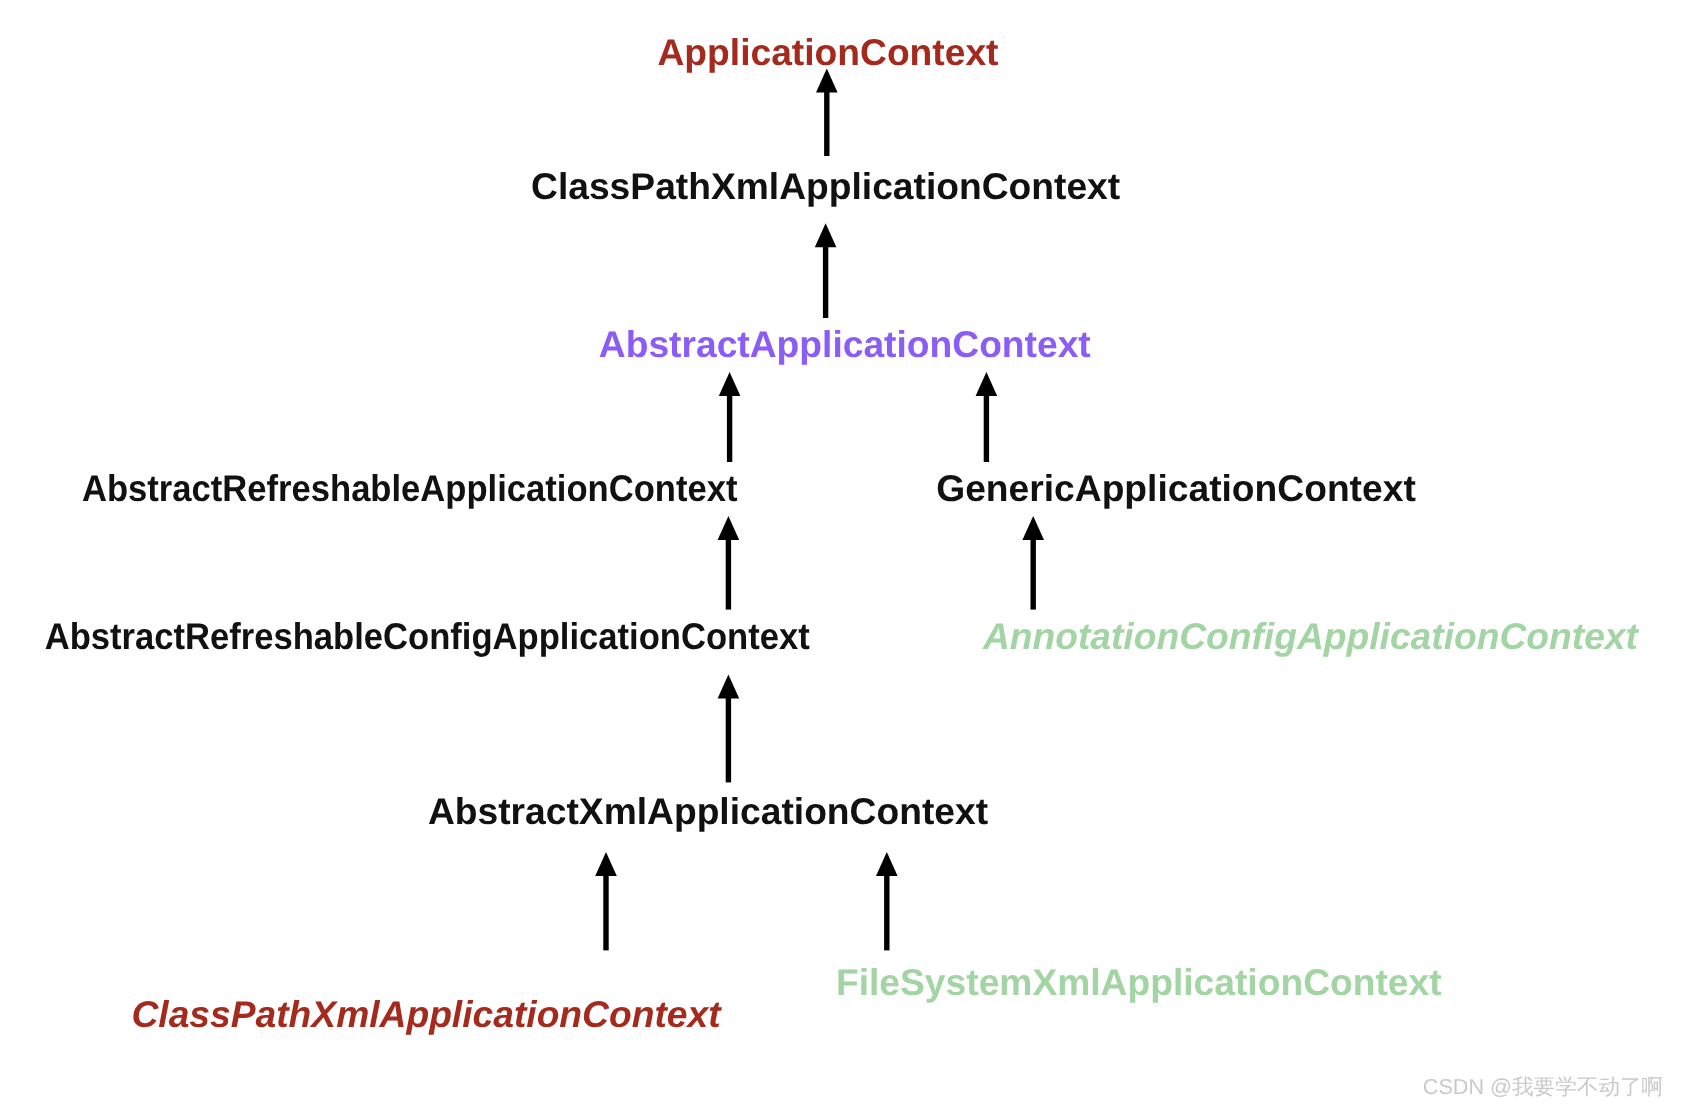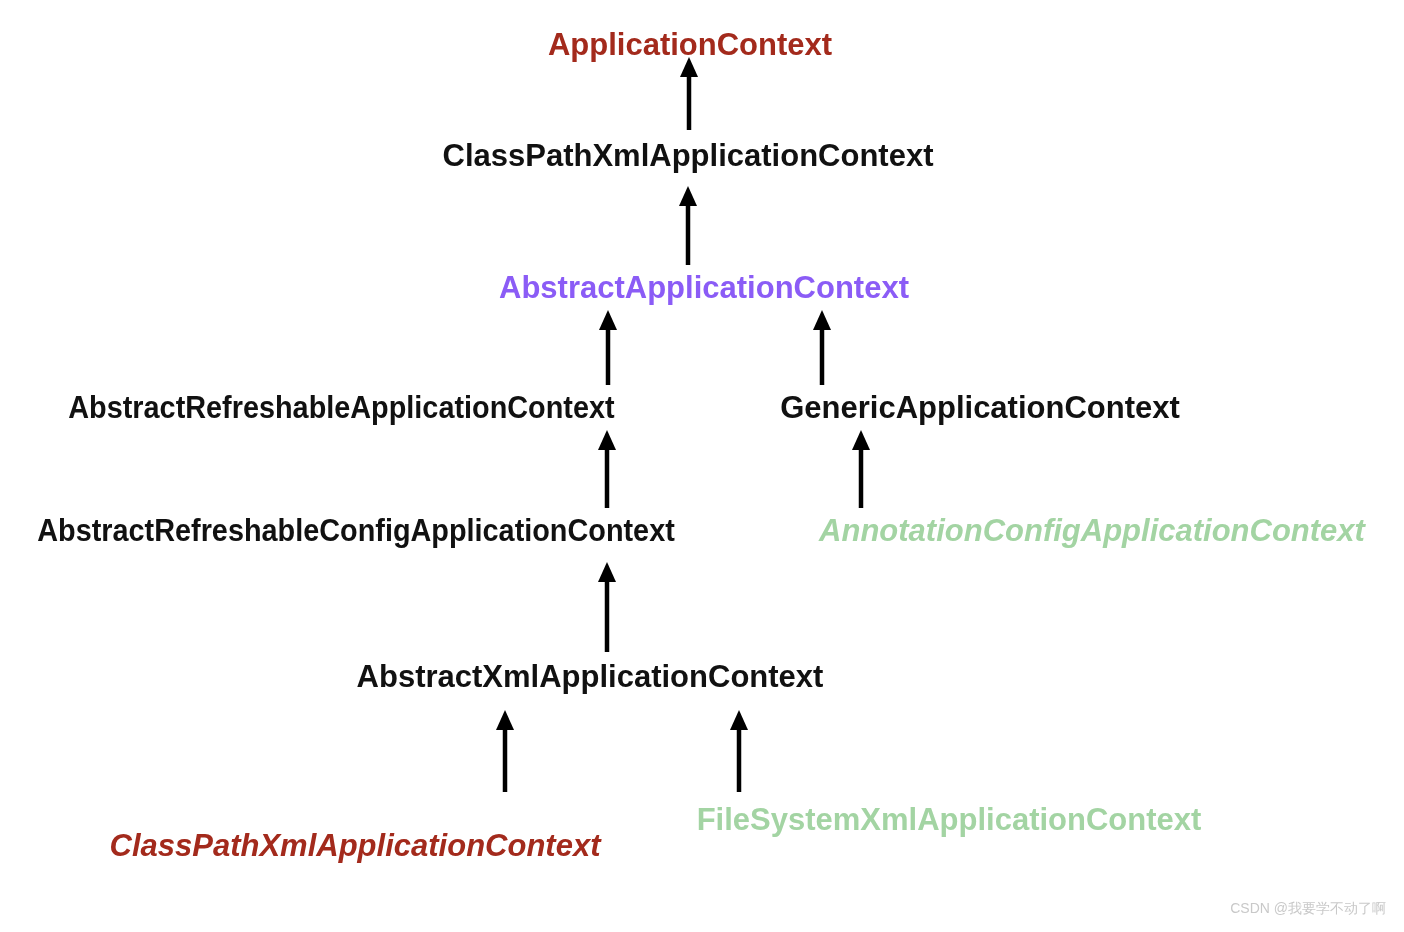--- a/index.html
+++ b/index.html
@@ -39,21 +39,21 @@
     color: #111111;
     letter-spacing: 0px;
   }
   .n-std         { font-size: 31px; }
   .n-narrow      { font-size: 31px; transform: scaleX(0.93); transform-origin: left center; }
 
   #watermark {
     position: absolute;
     right: 18px;
     bottom: 14px;
-    font-size: 14px;
+    font-size: 18px;
     color: #c9c9c9;
     font-weight: normal;
     white-space: nowrap;
     font-family: "Liberation Sans", "DejaVu Sans", sans-serif;
   }
 </style>
 </head>
 <body>
 
 <div id="diagram-canvas">

